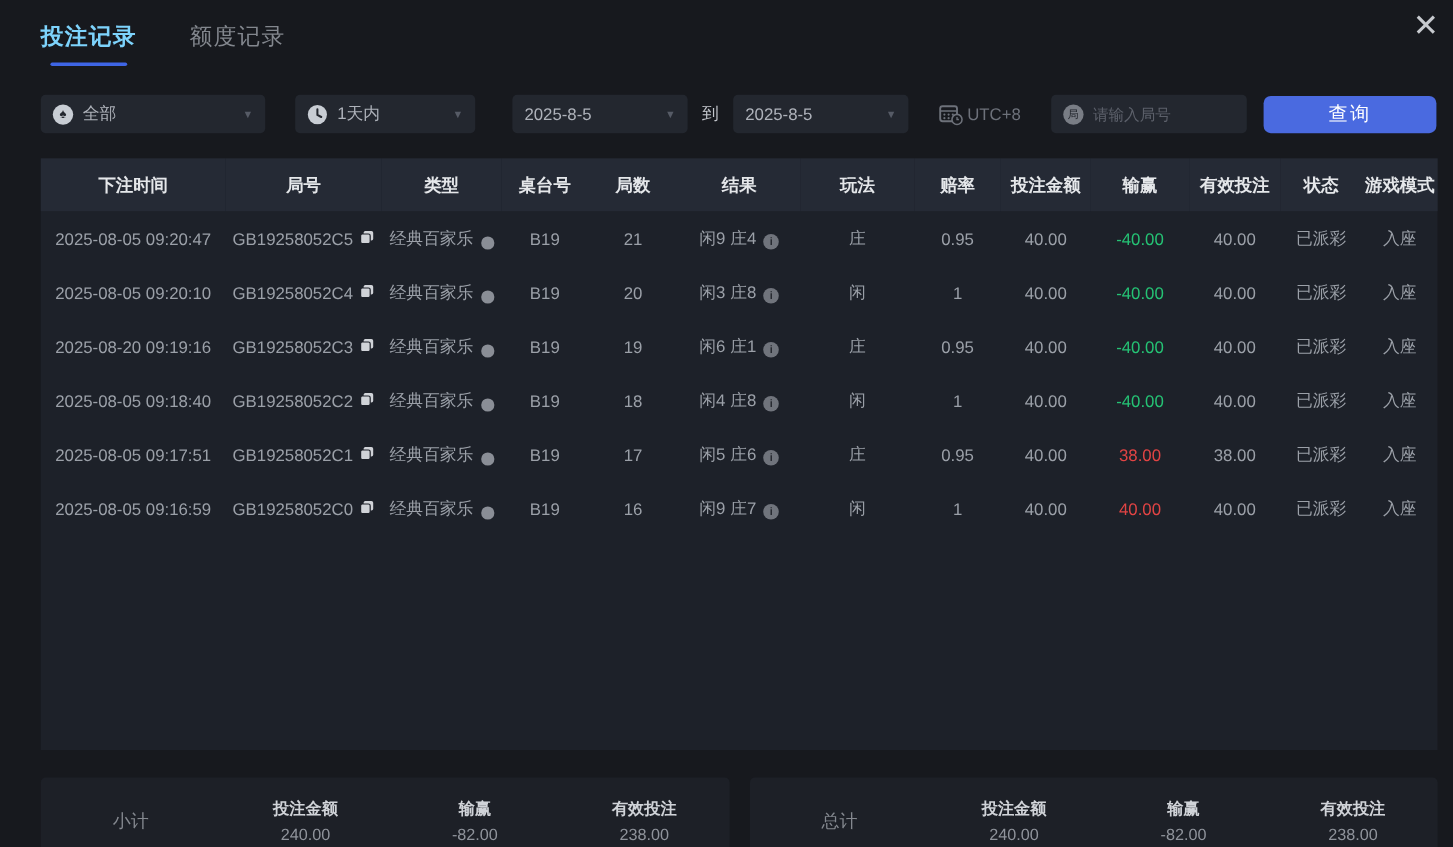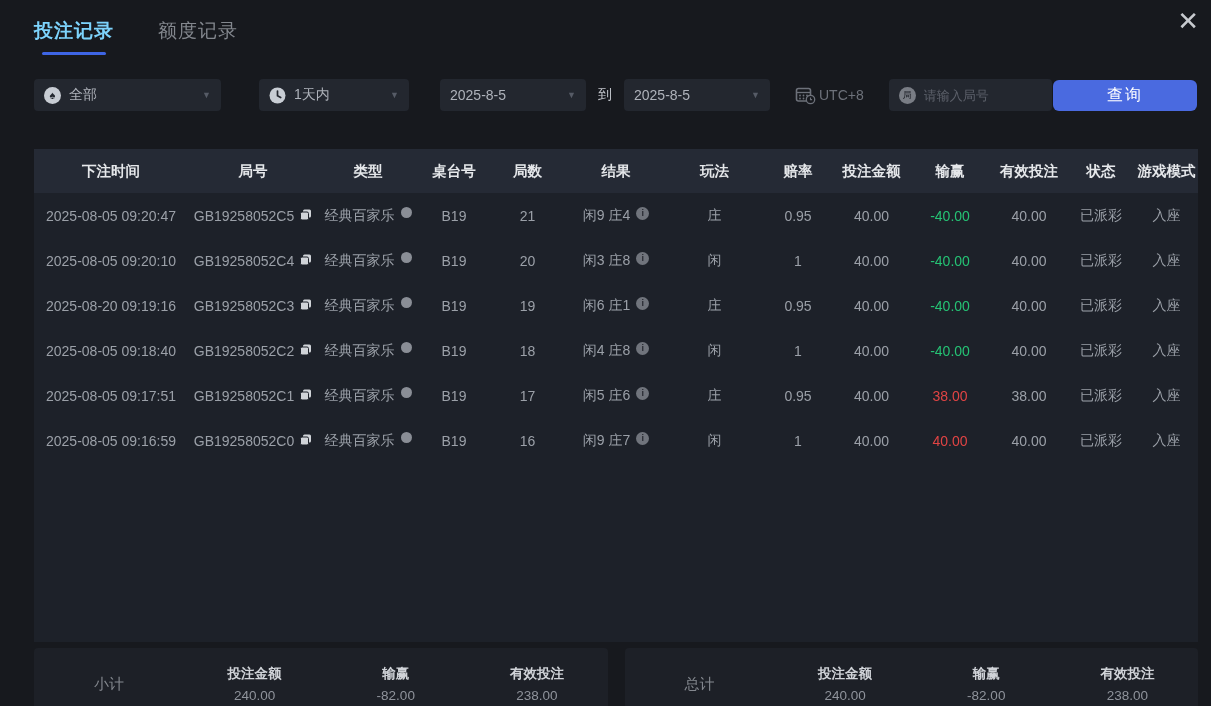--- a/index.html
+++ b/index.html
@@ -30,21 +30,21 @@
     position:absolute; left:34px; top:79px; width:1163px; height:32px;
     display:flex; align-items:center;
   }
   .ctrl {
     background:#23272f; border-radius:4px; height:32px;
     display:flex; align-items:center; padding:0 10px;
     font-size:14px; color:#aeb2ba; cursor:pointer; position:relative;
   }
   .ctrl .chev { margin-left:auto; font-size:9px; color:#565b66; }
   .dd-game { width:187px; }
-  .dd-time { width:150px; margin-left:38px; }
+  .dd-time { width:150px; margin-left:25px; }
   .dd-date1 { width:146px; margin-left:31px; }
   .dd-date2 { width:146px; }
   .to-label { margin:0 12px; color:#c2c5cb; font-size:14px; }
   .utc { display:flex; align-items:center; margin-left:25px; color:#6d717a; font-size:14px; gap:3px; }
   .round-input-wrap { width:163px; margin-left:25px; cursor:text; }
   .round-input-wrap input {
     background:transparent; border:none; outline:none; width:100%;
     color:#aeb2ba; font-size:13px; font-family:inherit;
   }
   .round-input-wrap input::placeholder { color:#5c606a; }
@@ -55,33 +55,33 @@
   }
   .circ-ico {
     width:17px; height:17px; border-radius:50%; background:#c8cdd4;
     color:#23272f; font-size:11px; line-height:17px; text-align:center;
     display:inline-block; margin-right:8px; flex:none;
   }
   .circ-ico.dim { background:#797d85; color:#1c1f26; font-size:9px; }
 
   
   .table-wrap {
-    position:absolute; left:34px; top:149px; width:1164px; height:493px;
+    position:absolute; left:34px; top:132px; width:1164px; height:493px;
     background:#1d2129;
   }
   table { width:1164px; table-layout:fixed; border-collapse:collapse; }
   thead th {
     height:44px; background:#252a35; color:#e5e7ea;
     font-size:14.5px; font-weight:bold; text-align:center;
   }
   tbody td {
     height:45px; text-align:center; font-size:14px; color:#9ba0a8;
     white-space:nowrap;
   }
-  .cell-flex { display:inline-flex; align-items:flex-start; gap:6px; }
+  .cell-flex { display:inline-flex; align-items:flex-end; gap:6px; }
   .green { color:#25c274; }
   .red { color:#e14444; }
   .copy-ico, .info-ico, .type-dot { cursor:pointer; flex:none; display:inline-block; }
   .type-dot { width:11px; height:11px; border-radius:50%; background:#8a8e96; }
   .info-ico {
     width:13px; height:13px; border-radius:50%; background:#70747c;
     color:#272a31; font-size:9px; line-height:13px; text-align:center;
     font-weight:bold; font-style:normal;
   }
 

